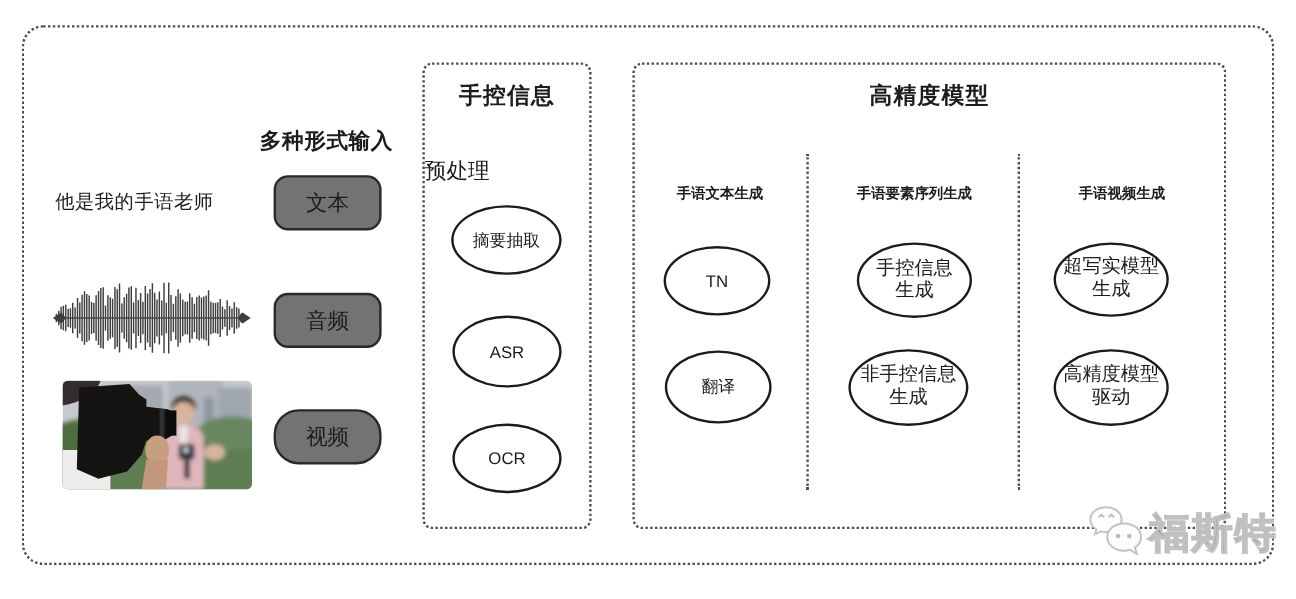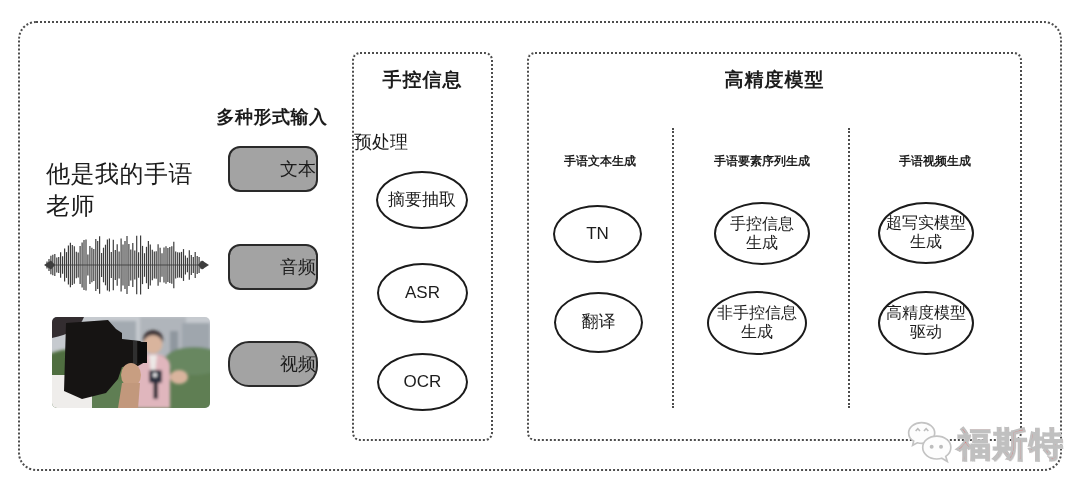--- a/index.html
+++ b/index.html
@@ -16,38 +16,38 @@
 
   .box-title { position:absolute; left:0; right:0; top:13px; text-align:center;
                font-size:19px; font-weight:700; letter-spacing:1px; }
   .subtitle  { position:absolute; left:0; right:0; top:76px; text-align:left; font-size:18px; }
 
   .col-sep { position:absolute; top:128px; height:280px; width:0; border-left:2px dotted #4d4d4d; }
   .col-label { position:absolute; top:153px; width:176px; text-align:center; font-size:12px;font-weight:bold; }
 
   .node { position:absolute; border:2.5px solid #1b1b1b; border-radius:50%;
           display:flex; align-items:center; justify-content:center; text-align:center;
-          font-size:17px; background:#fff; white-space:pre-line; line-height:1.2; }
+          font-size:14px; background:#fff; white-space:pre-line; line-height:1.2; }
   .node.two-line { font-size:16px; line-height:1.18; }
 
   .input-heading { position:absolute; left:186px; top:105px; width:172px; text-align:center;
                    font-size:18px; font-weight:600; letter-spacing:0.5px; }
-  .text-sample { position:absolute; left:46px; top:158px; width:170px; font-size:24px; letter-spacing:0.5px; }
+  .text-sample { position:absolute; left:46px; top:158px; width:170px; font-size:16px; letter-spacing:0.5px; }
 
   .io-btn { position:absolute; left:228px; width:90px; height:46px; border:2px solid #2a2a2a;
-            border-radius:12px; display:flex; align-items:center; justify-content:flex-end;
-            font-size:18px; background:#a3a3a3; }
+            border-radius:12px; display:flex; align-items:center; justify-content:center;
+            font-size:18px; background:#737373; }
   .io-btn.b1 { top:146px; } .io-btn.b2 { top:244px; } .io-btn.b3 { top:341px;border-radius:21px; }
 
   .waveform { position:absolute; left:44px; top:230px; }
   .photo { position:absolute; left:52px; top:317px; width:158px; height:91px;
            border-radius:5px; overflow:hidden; }
 
   .watermark { position:absolute; left:906px; top:420px; display:flex; align-items:center; gap:3px; z-index:5; }
-  .wm-text { font-size:34px; font-weight:700; color:#ef4444; -webkit-text-stroke:1.2px #c0c0c0;
+  .wm-text { font-size:34px; font-weight:700; color:#4d7c0f; -webkit-text-stroke:1.2px #c0c0c0;
              letter-spacing:2px; text-shadow:1px 1px 0 #dcdcdc; white-space:nowrap; }
 </style>
 </head>
 <body>
 
 <div class="canvas">
 
   <div class="outer-border"></div>
 
   <div class="input-heading">多种形式输入</div>

